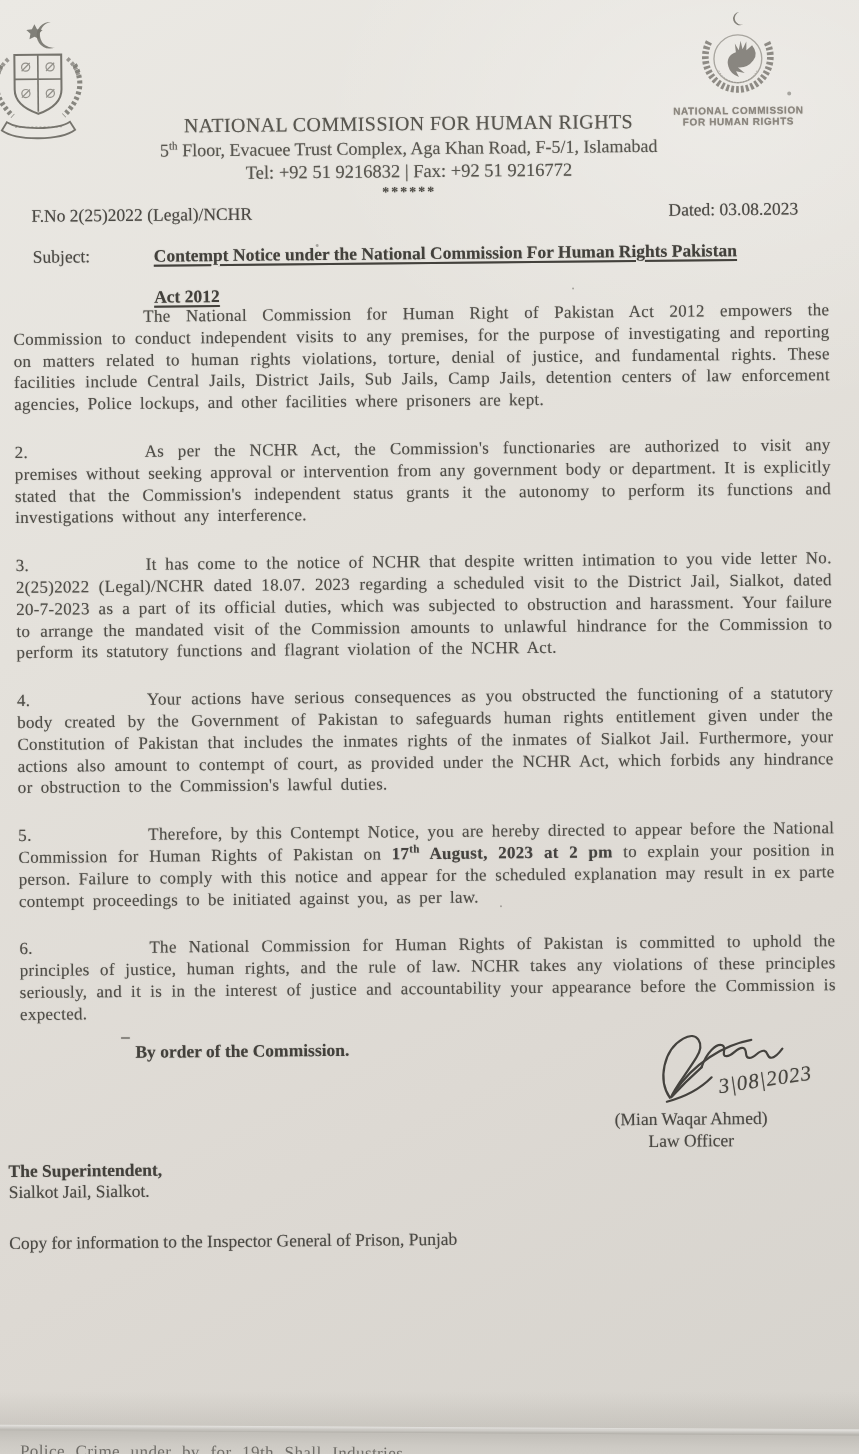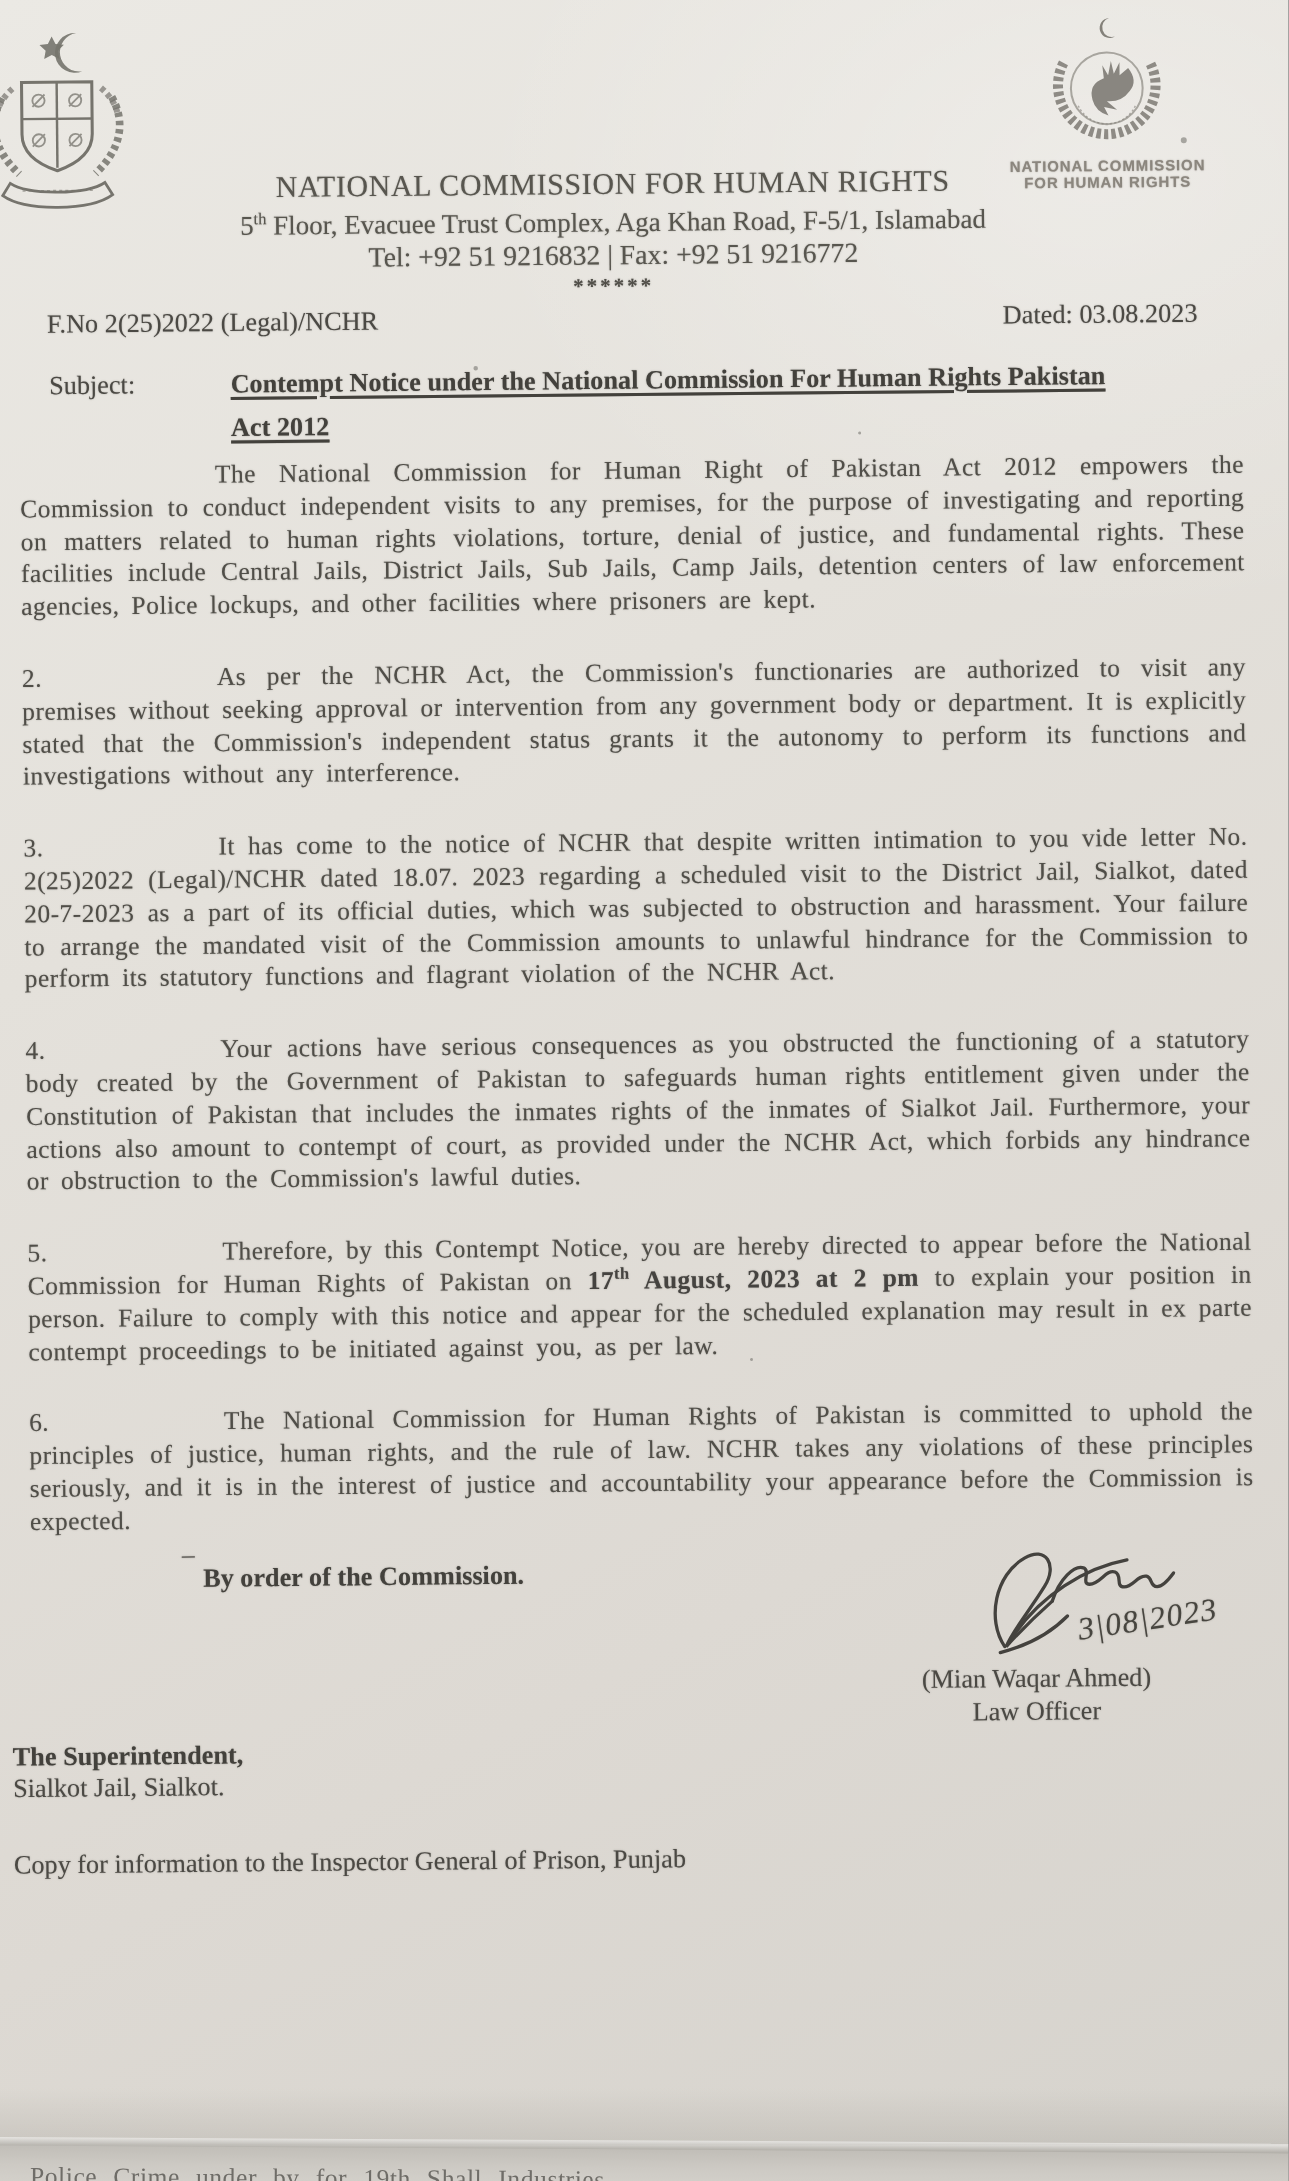--- a/index.html
+++ b/index.html
@@ -29,21 +29,21 @@
   .org-addr{font-size:18px;margin-top:3px;}
   .org-addr sup,.inline-sup{font-size:11px;vertical-align:super;line-height:0;}
   .org-tel{font-size:18.5px;margin-top:2px;}
   .stars{font-size:14px;font-weight:bold;letter-spacing:2px;margin-top:2px;color:#504e48;}
   .filerow{position:absolute;top:202px;left:36px;right:56px;display:flex;justify-content:space-between;font-size:17.5px;}
   
   .subject{position:absolute;top:243px;left:37px;right:34px;display:flex;font-size:17.5px;}
   .subj-label{width:121px;flex:none;}
   .subj-text{font-weight:bold;color:#43413c;}
   .subj-line{text-decoration:underline;text-decoration-thickness:1.5px;text-underline-offset:3px;}
-  .subj-line2{margin-top:8px;display:inline-block;}
+  .subj-line2{margin-top:20px;display:inline-block;}
   
   .paras{
     position:absolute;top:303px;left:17px;width:816px;
     font-size:17px;line-height:21.8px;text-align:justify;
     word-spacing:3.5px;letter-spacing:.3px;color:#504e48;
   }
   .para{position:relative;margin:0 0 26px 0;text-indent:130px;}
   .para:last-child{margin-bottom:0;}
   .para .num{position:absolute;left:0;top:0;text-indent:0;}
   .para b{color:#454340;}

